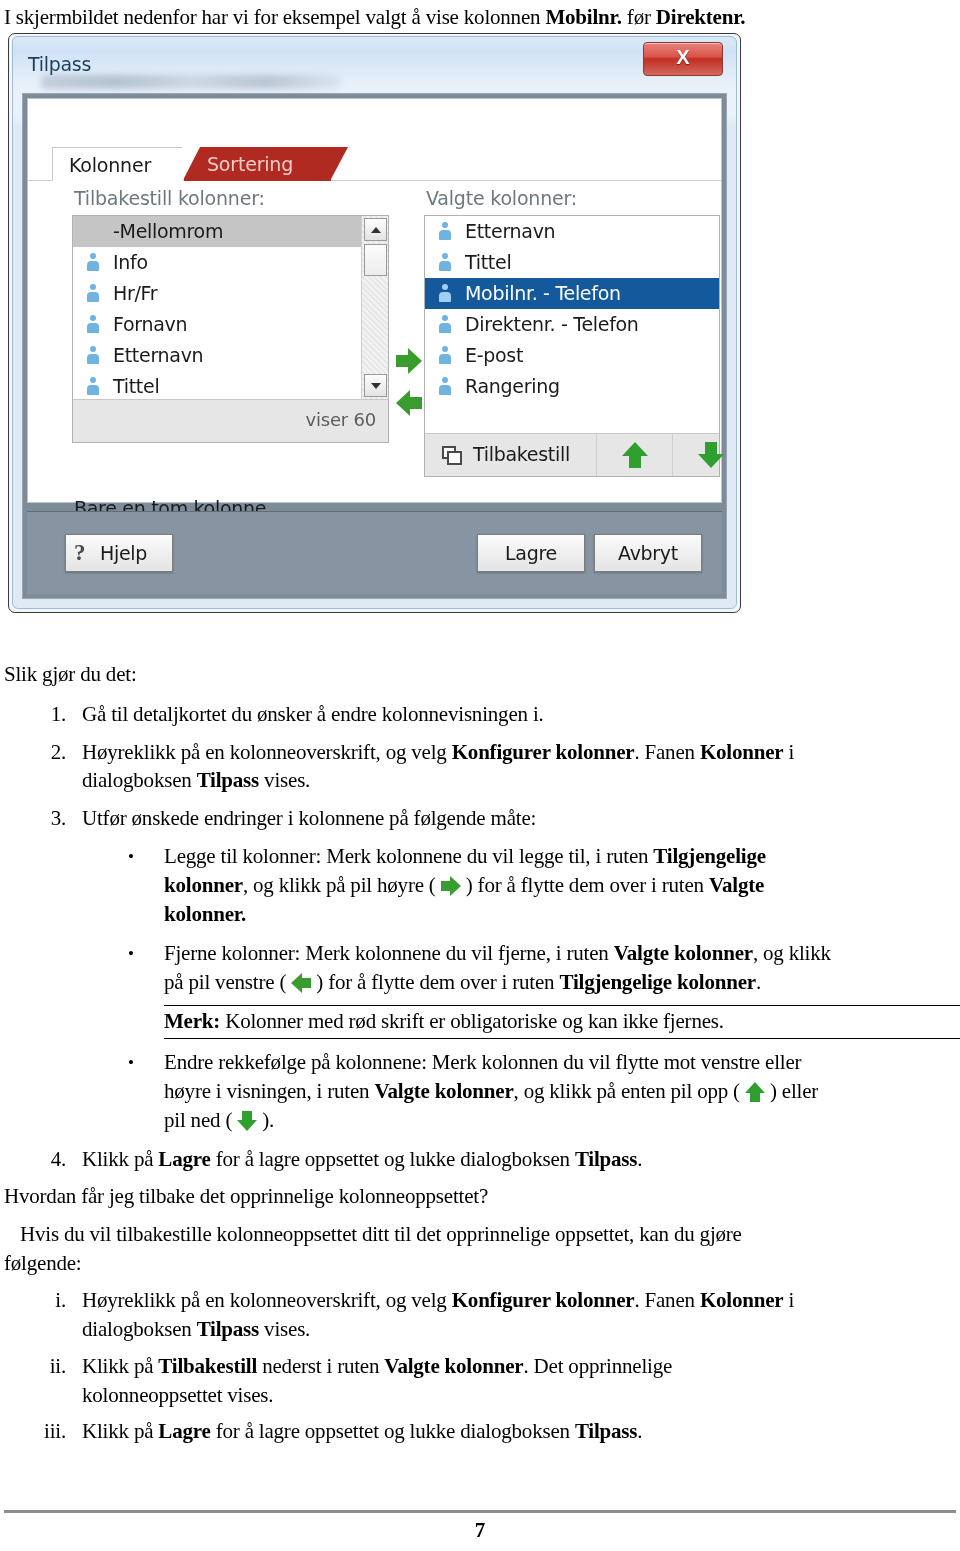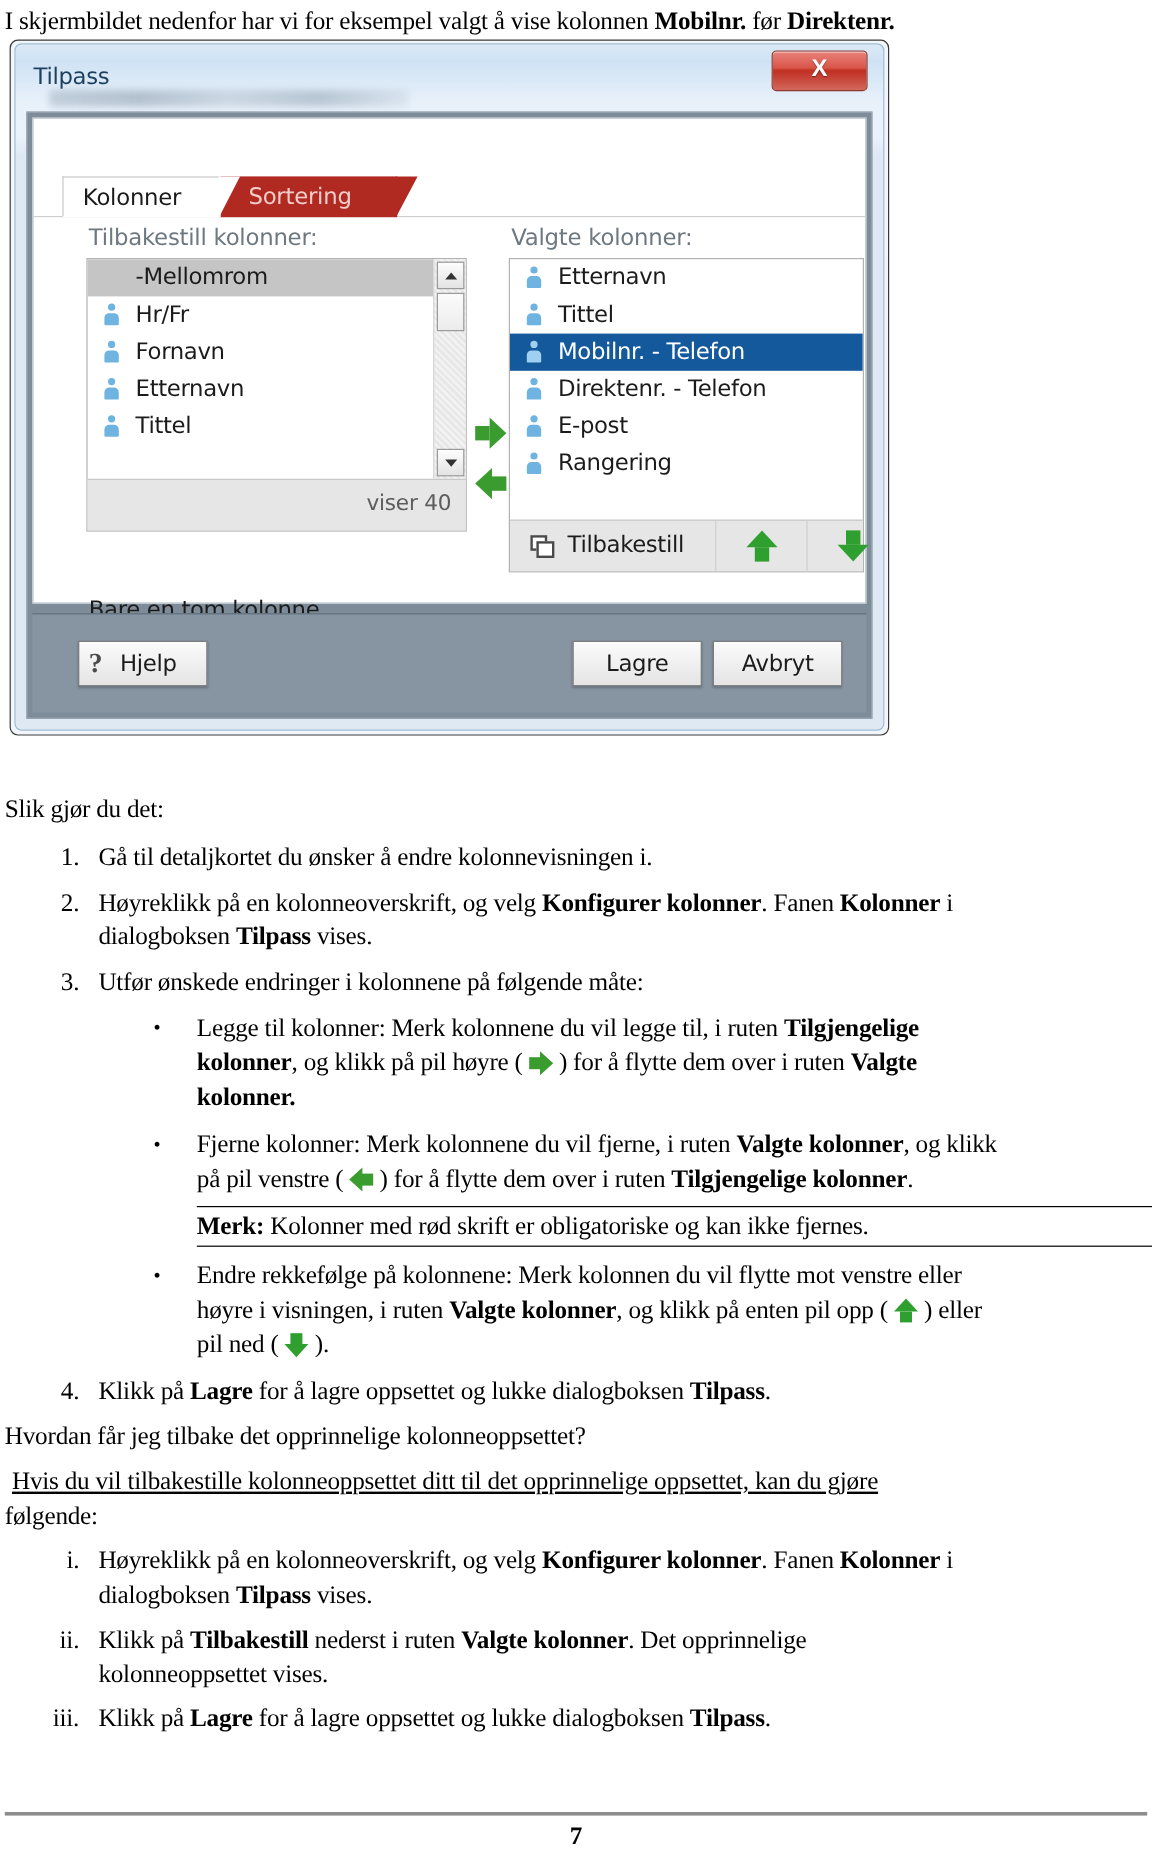--- a/index.html
+++ b/index.html
@@ -508,20 +508,27 @@
         <div class="listbox list-left">
           <div class="list-items">
             <div class="item sel-grey">
               <span>-Mellomrom</span>
             </div>
             <div class="item">
               <span class="pic">
                   <i class="head"></i>
                   <i class="body"></i>
                 </span>
+              <span>Info</span>
+            </div>
+            <div class="item">
+              <span class="pic">
+                  <i class="head"></i>
+                  <i class="body"></i>
+                </span>
               <span>Hr/Fr</span>
             </div>
             <div class="item">
               <span class="pic">
                   <i class="head"></i>
                   <i class="body"></i>
                 </span>
               <span>Fornavn</span>
             </div>
             <div class="item">
@@ -542,21 +549,21 @@
           <div class="vscroll">
             <div class="sb-btn sb-up">
                 <i class="tri"></i>
               </div>
             <div class="sb-thumb"></div>
             <div class="sb-btn sb-dn">
                 <i class="tri"></i>
               </div>
           </div>
           <div class="list-footer">
-            <div class="viser">viser  40</div>
+            <div class="viser">viser  60</div>
           </div>
         </div>
 
         <div class="mid-arrow mid-right">
           <span class="garrow arrow-rt">
               <i class="shaft"></i>
               <i class="headt"></i>
             </span>
         </div>
         <div class="mid-arrow mid-left">
@@ -678,21 +685,21 @@
 
   <div class="bullet" style="left:128px; top:1052px;">•</div>
   <div class="tline" style="left:164px; top:1050px;">Endre rekkefølge på kolonnene: Merk kolonnen du vil flytte mot venstre eller</div>
   <div class="tline" style="left:164px; top:1079px;"><span>høyre i visningen, i ruten </span><span class="b">Valgte kolonner</span><span>, og klikk på enten pil opp ( </span><span class="inline-arrow ia ia-up"><i class="shaft"></i><i class="headt"></i></span><span> ) eller</span></div>
   <div class="tline" style="left:164px; top:1108px;"><span>pil ned ( </span><span class="inline-arrow ia ia-dn"><i class="shaft"></i><i class="headt"></i></span><span> ).</span></div>
 
   <div class="num" style="left:40px; top:1147px; width:26px;">4.</div>
   <div class="tline" style="left:82px; top:1147px;"><span>Klikk på </span><span class="b">Lagre</span><span> for å lagre oppsettet og lukke dialogboksen </span><span class="b">Tilpass</span><span>.</span></div>
 
   <div class="tline" style="left:4px; top:1184px;">Hvordan får jeg tilbake det opprinnelige kolonneoppsettet?</div>
-  <div class="tline" style="left:10px; top:1222px;text-decoration:underline;">Hvis du vil tilbakestille kolonneoppsettet ditt til det opprinnelige oppsettet, kan du gjøre</div>
+  <div class="tline" style="left:20px; top:1222px;">Hvis du vil tilbakestille kolonneoppsettet ditt til det opprinnelige oppsettet, kan du gjøre</div>
   <div class="tline" style="left:4px; top:1251px;">følgende:</div>
 
   <div class="num" style="left:40px; top:1288px; width:26px;">i.</div>
   <div class="tline" style="left:82px; top:1288px;"><span>Høyreklikk på en kolonneoverskrift, og velg </span><span class="b">Konfigurer kolonner</span><span>. Fanen </span><span class="b">Kolonner</span><span> i</span></div>
   <div class="tline" style="left:82px; top:1317px;"><span>dialogboksen </span><span class="b">Tilpass</span><span> vises.</span></div>
 
   <div class="num" style="left:40px; top:1354px; width:26px;">ii.</div>
   <div class="tline" style="left:82px; top:1354px;"><span>Klikk på </span><span class="b">Tilbakestill</span><span> nederst i ruten </span><span class="b">Valgte kolonner</span><span>. Det opprinnelige</span></div>
   <div class="tline" style="left:82px; top:1383px;">kolonneoppsettet vises.</div>
 

